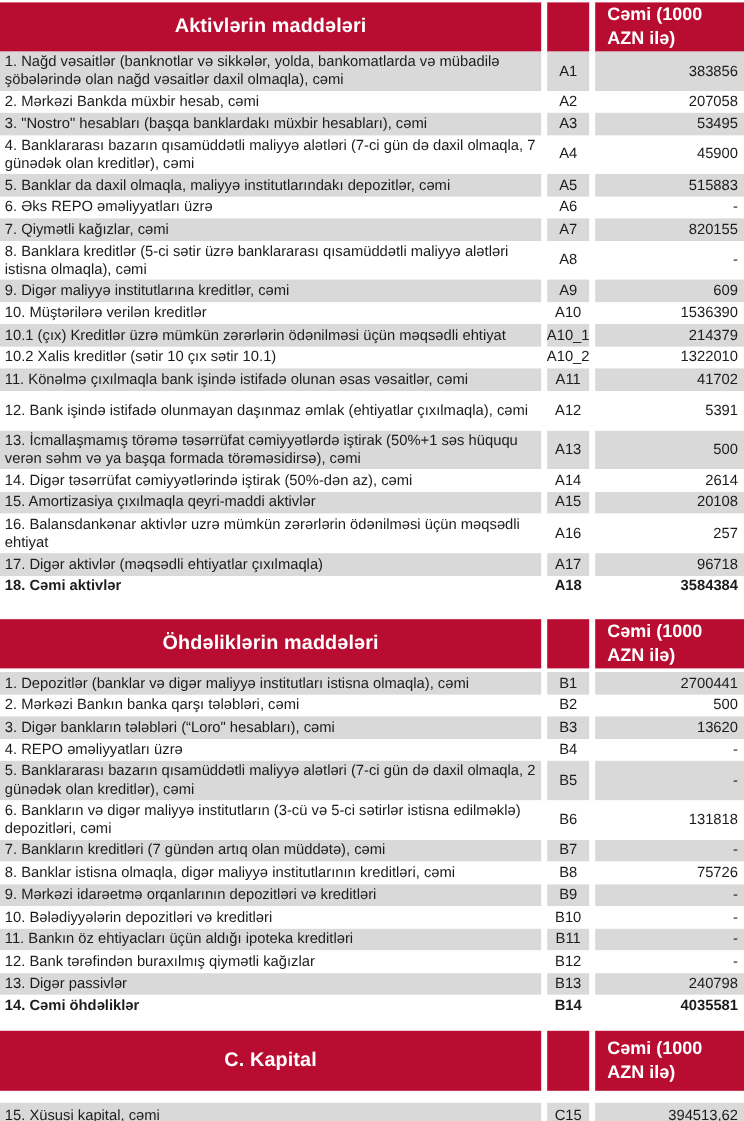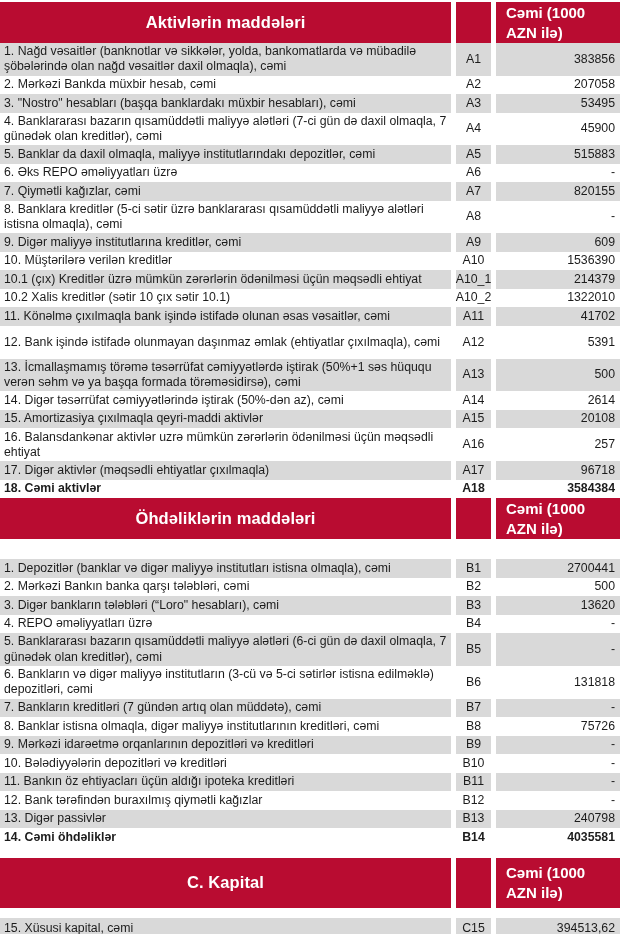--- a/index.html
+++ b/index.html
@@ -5,21 +5,21 @@
 <style>
   html,body { margin:0; padding:0; background:#ffffff; }
   body {
     width:620px;
     padding-top:2px;
     font-family:"Liberation Sans", sans-serif;
     color:#1c1c1c;
     -webkit-font-smoothing:antialiased;
   }
   .sect { width:572px; }
-  .sect-1 { margin-top:0; }
+  .sect-1 { margin-top:18px; }
   .sect-2 { margin-top:11px; }
 
   .hdr {
     display:grid;
     grid-template-columns:451px 35px 124px;
     column-gap:5px;
     height:41px;
   }
   .sect-2 .hdr { height:50px; }
   .hcell {
@@ -31,21 +31,21 @@
   }
   .hcell.title { font-size:16.5px; font-weight:bold; letter-spacing:0.1px; }
   .hcell.vhead {
     font-size:15px;
     font-weight:bold;
     line-height:1.3;
     padding:0 10px;
   }
 
   .rows { width:620px; }
-  .sect-1 .rows { padding-top:20px; }
+  .sect-1 .rows { padding-top:3px; }
   .sect-2 .rows { padding-top:10px; }
 
   .row {
     display:grid;
     grid-template-columns:451px 35px 124px;
     column-gap:5px;
   }
   .cell {
     display:flex;
     align-items:center;
@@ -220,21 +220,21 @@
     <div class="cell val">13620</div>
   </div>
 
   <div class="row white">
     <div class="cell desc">4. REPO əməliyyatları  üzrə</div>
     <div class="cell code">B4</div>
     <div class="cell val">-</div>
   </div>
 
   <div class="row gray">
-    <div class="cell desc">5. Banklararası bazarın qısamüddətli maliyyə alətləri (6-ci gün də daxil olmaqla, 7 günədək olan kreditlər), cəmi</div>
+    <div class="cell desc">5. Banklararası bazarın qısamüddətli maliyyə alətləri (7-ci gün də daxil olmaqla, 2 günədək olan kreditlər), cəmi</div>
     <div class="cell code">B5</div>
     <div class="cell val">-</div>
   </div>
 
   <div class="row white">
     <div class="cell desc">6. Bankların və digər maliyyə institutların (3-cü və 5-ci sətirlər istisna edilməklə) depozitləri, cəmi</div>
     <div class="cell code">B6</div>
     <div class="cell val">131818</div>
   </div>
 

